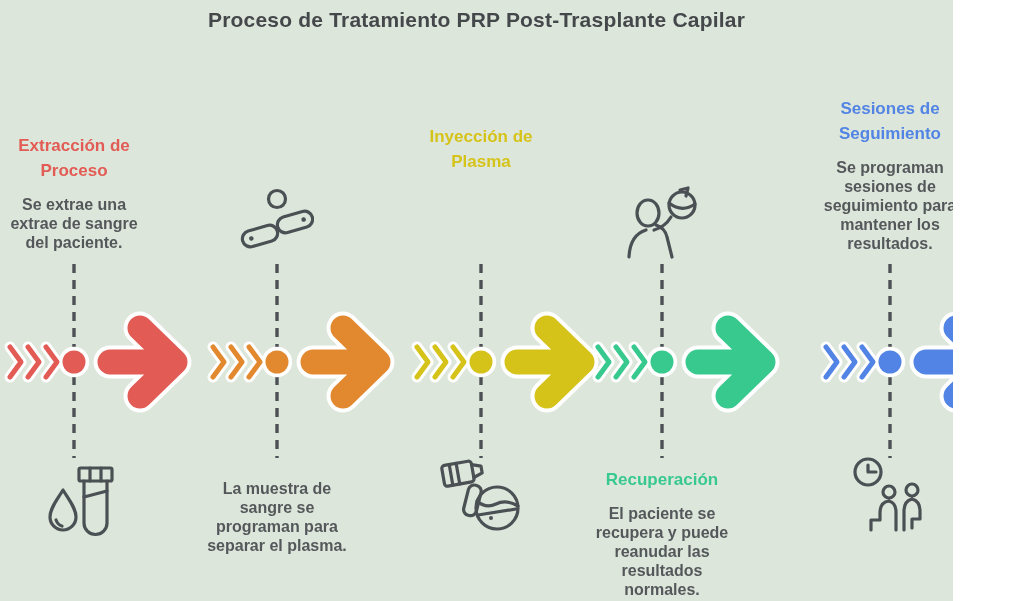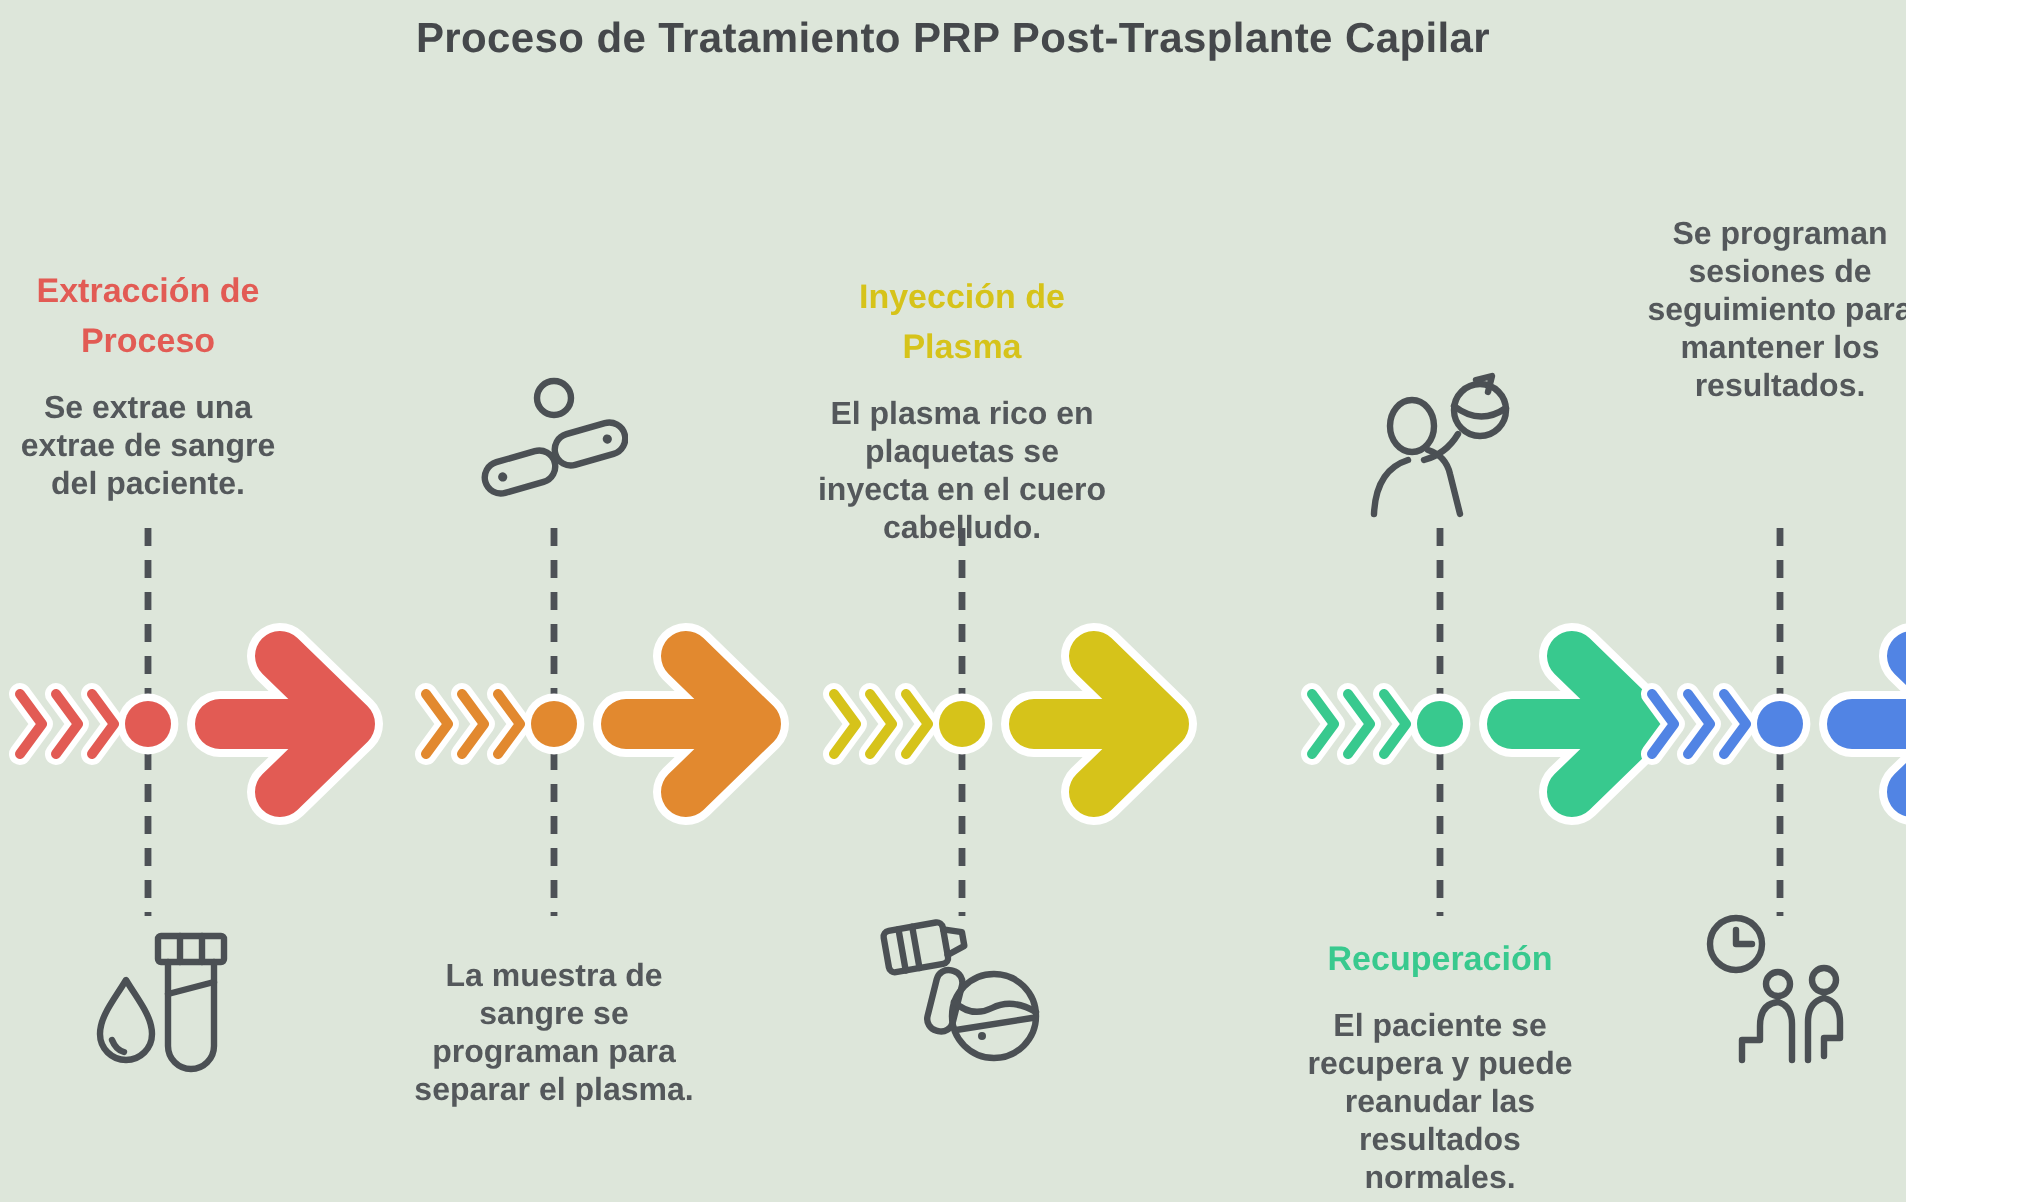--- a/index.html
+++ b/index.html
@@ -10,24 +10,24 @@
     overflow:hidden;
     font-family:"Liberation Sans", sans-serif;
   }
   .main-title{
     position:absolute;top:8px;left:0;right:0;
     text-align:center;
     font-size:21px;font-weight:700;letter-spacing:.2px;
     color:var(--heading,#45484b);
   }
   .step{position:absolute;top:0;width:200px;height:601px;}
-  .s1{left:-26px}.s2{left:177px}.s3{left:381px}.s4{left:620px}.s5{left:790px}
+  .s1{left:-26px}.s2{left:177px}.s3{left:381px}.s4{left:562px}.s5{left:790px}
 
   .tb{position:absolute;left:25px;width:150px;text-align:center;}
-  .s1 .tb{top:133px}.s3 .tb{top:136px}.s5 .tb{top:96px}
+  .s1 .tb{top:133px}.s3 .tb{top:124px}.s5 .tb{top:96px}
   .s2 .tb{top:467px}.s4 .tb{top:467px}
   .step-title{font-size:17px;font-weight:700;line-height:25px;color:var(--c);}
   .step-desc{margin-top:12px;font-size:16px;font-weight:700;line-height:19px;color:var(--body,#54585b);}
 
   .dash{position:absolute;left:98px;top:264px;}
   .dash line{stroke:var(--connector,#4d5156);}
 
   .arrow{position:absolute;left:28px;top:307px;overflow:visible;}
   .arrow .col{stroke:var(--c);}
   .arrow .colf{fill:var(--c);}
@@ -109,21 +109,20 @@
       <g transform="rotate(-16 57 36)">
         <rect x="39" y="28" width="36" height="16" rx="8"></rect>
         <circle class="dotf" cx="66" cy="36" r="2.3"></circle>
       </g>
     </svg>
   </div>
 
   <div class="step s3" style="--c: #d6c31a;">
     <div class="tb">
       <div class="step-title">Inyección de Plasma</div>
-      <div class="step-desc">El plasma rico en plaquetas se inyecta en el cuero cabelludo.</div>
     </div>
     <svg class="dash" width="4" height="194" viewBox="0 0 4 194">
       <line x1="2" y1="0" x2="2" y2="194" stroke-width="3.4" stroke-dasharray="9 7"></line>
     </svg>
     <svg class="arrow" width="200" height="110" viewBox="0 0 200 110">
       <g fill="none" stroke="#ffffff" stroke-linecap="round" stroke-linejoin="round">
         <path stroke-width="11" d="M8 40 L19 55 L8 70 M26 40 L37 55 L26 70 M44 40 L55 55 L44 70"></path>
         <path stroke-width="33" d="M108 55 H152 M138 21 L173 55 L138 89"></path>
       </g>
       <circle cx="72" cy="55" r="15.2" fill="#ffffff"></circle>
@@ -175,20 +174,21 @@
       <path d="M33 40 q9 3 11 12 l5 20"></path>
       <path d="M31 45 q11 -3 17 -13"></path>
       <circle cx="59" cy="20" r="13"></circle>
       <path d="M46 18 q13 10 26 1"></path>
       <path d="M57 5 l8 -2 l-2 8"></path>
     </svg>
   </div>
 
   <div class="step s5" style="--c: #5184e4;">
     <div class="tb">
+      <div class="step-title">Sesiones de Seguimiento</div>
       <div class="step-desc">Se programan sesiones de seguimiento para mantener los resultados.</div>
     </div>
     <svg class="dash" width="4" height="194" viewBox="0 0 4 194">
       <line x1="2" y1="0" x2="2" y2="194" stroke-width="3.4" stroke-dasharray="9 7"></line>
     </svg>
     <svg class="arrow" width="200" height="110" viewBox="0 0 200 110">
       <g fill="none" stroke="#ffffff" stroke-linecap="round" stroke-linejoin="round">
         <path stroke-width="11" d="M8 40 L19 55 L8 70 M26 40 L37 55 L26 70 M44 40 L55 55 L44 70"></path>
         <path stroke-width="33" d="M108 55 H152 M138 21 L173 55 L138 89"></path>
       </g>

